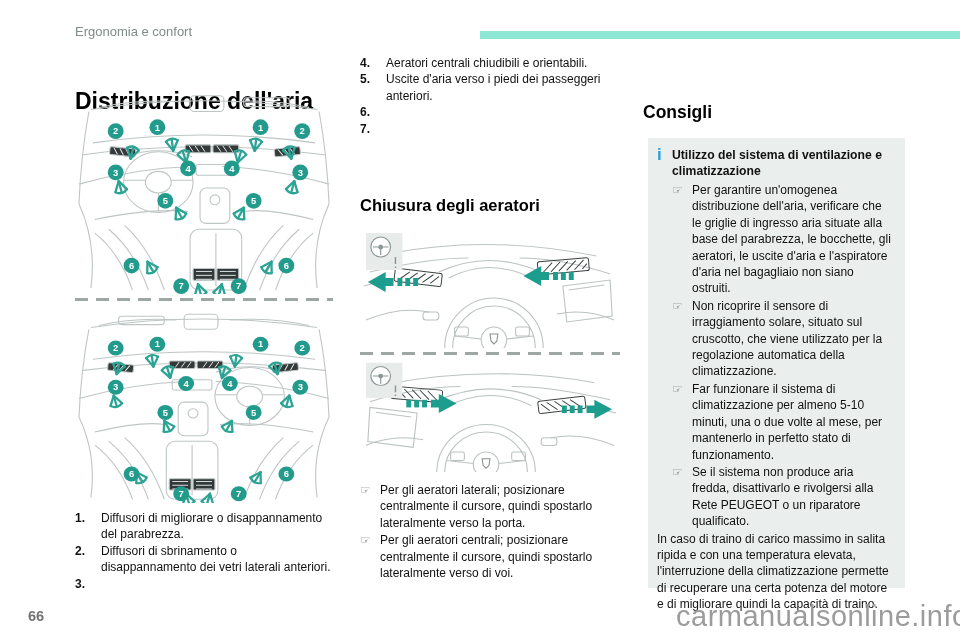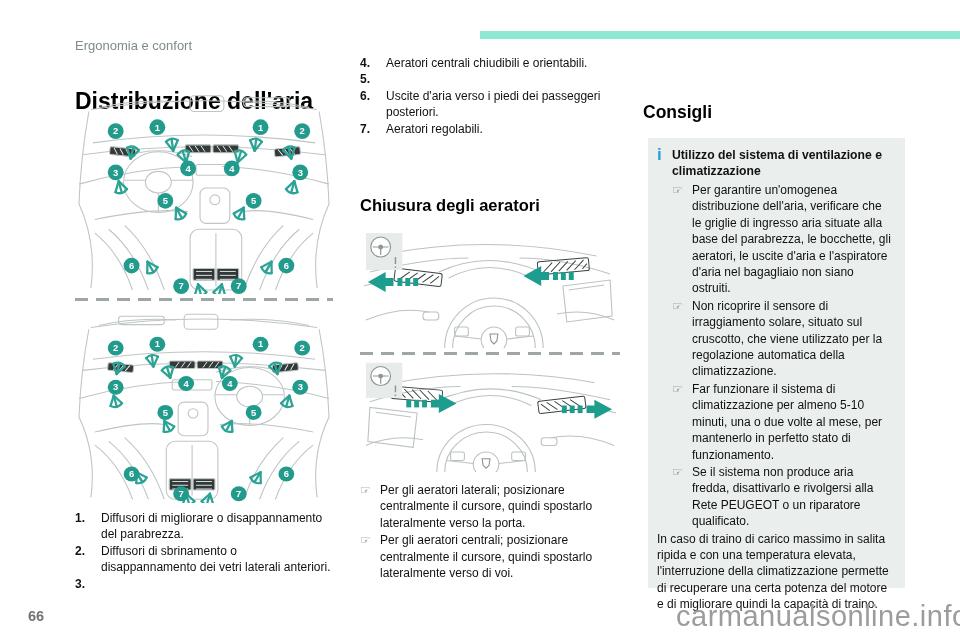--- a/index.html
+++ b/index.html
@@ -1,18 +1,18 @@
 <!DOCTYPE html>
 <html><head>
 <meta charset="utf-8">
 <style>
   html,body{margin:0;padding:0;}
   body{width:960px;height:640px;position:relative;background:#fff;overflow:hidden;
        font-family:"Liberation Sans","DejaVu Sans",sans-serif;color:#111;}
-  .hdr{position:absolute;left:75px;top:24px;font-size:13px;color:#7f8c8a;margin-top:14px;}
+  .hdr{position:absolute;left:75px;top:24px;font-size:13px;color:#7f8c8a;}
   .stripe{position:absolute;left:480px;right:0;top:31px;height:8px;background:#8ce8d4;}
   .col{position:absolute;top:0;height:640px;}
   .c1{left:75px;width:258px;}
   .c2{left:360px;width:260px;}
   .c3{left:643px;width:262px;margin-top:48px;}
   h1,h2{margin:0;color:#000;font-weight:bold;}
   .t1{position:absolute;top:40px;left:0;font-size:23px;margin-top:48px;}
   .t2{position:absolute;left:0;font-size:16.5px;}
   .body-text{font-size:12px;line-height:16.4px;}
   .numlist{position:absolute;left:0;right:0;}
@@ -298,28 +298,27 @@
 </div>
 
 <div class="col c2">
   <div class="numlist body-text" style="top:55px">
     <div class="nrow">
       <span class="num">4.</span>
       <span class="txt">Aeratori centrali chiudibili e orientabili.</span>
     </div>
     <div class="nrow">
       <span class="num">5.</span>
+      <span class="txt">Uscite d'aria verso i piedi dei passeggeri anteriori.</span>
     </div>
     <div class="nrow">
       <span class="num">6.</span>
-      <span class="txt">Uscite d'aria verso i piedi dei passeggeri posteriori.</span>
     </div>
     <div class="nrow">
       <span class="num">7.</span>
-      <span class="txt">Aeratori regolabili.</span>
     </div>
   </div>
 
   <h2 class="t2" style="top:196px">Chiusura degli aeratori</h2>
 
   <svg class="dgm" style="top:228px" width="260" height="120" viewBox="0 0 264 120" preserveAspectRatio="none">
     <use href="#dash-sketch"></use>
     <use href="#wheel-badge"></use>
   </svg>
 

